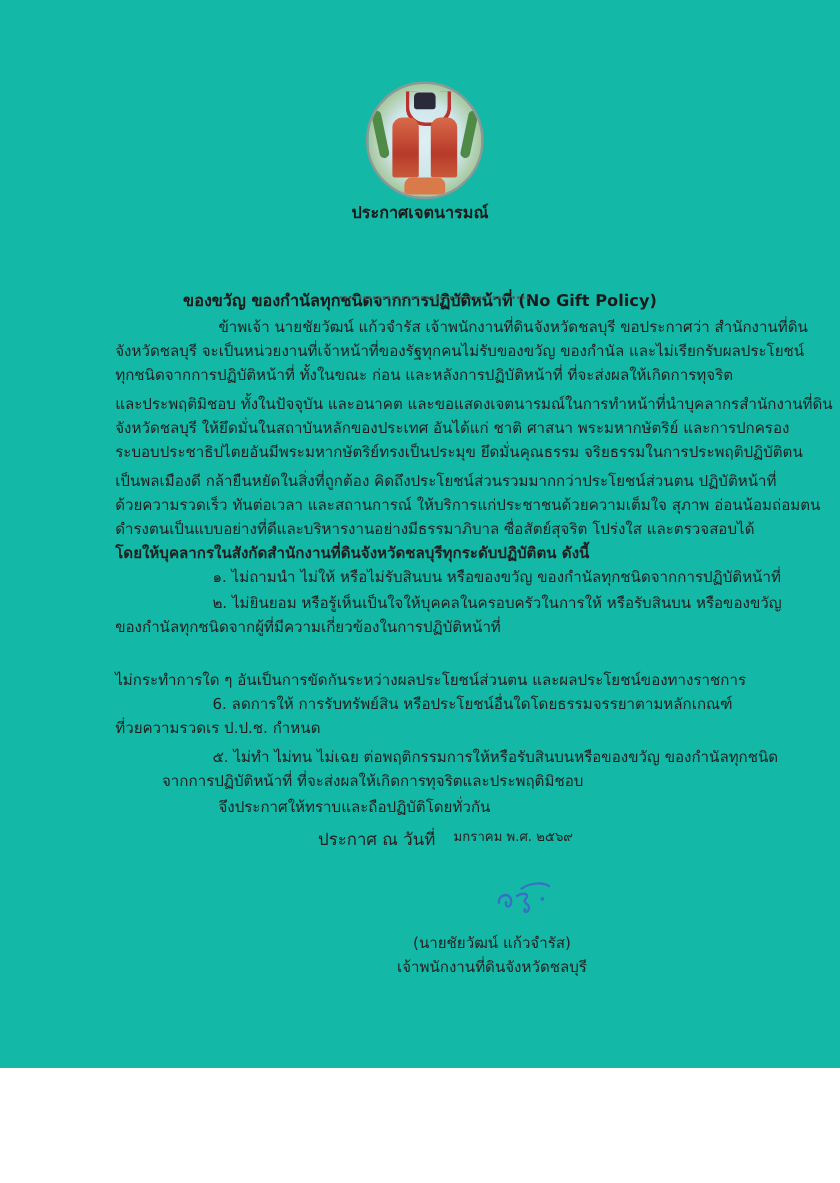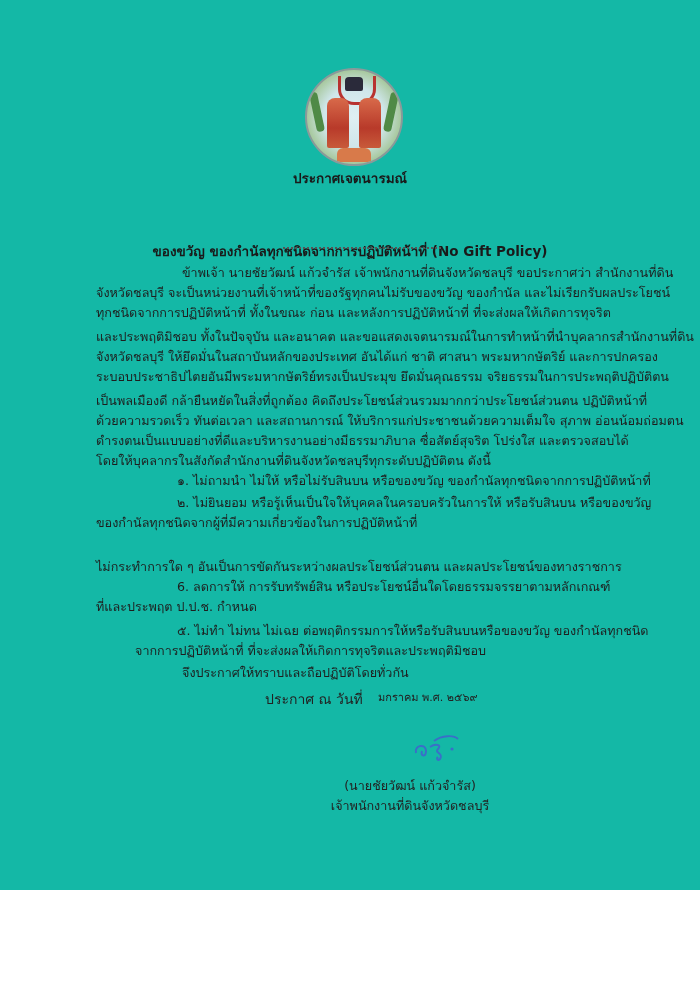--- a/index.html
+++ b/index.html
@@ -52,28 +52,28 @@
 
   <div class="line" style="left:182px; top:264px;">ข้าพเจ้า นายชัยวัฒน์ แก้วจำรัส เจ้าพนักงานที่ดินจังหวัดชลบุรี ขอประกาศว่า สำนักงานที่ดิน</div>
   <div class="line" style="left:96px; top:284px;">จังหวัดชลบุรี จะเป็นหน่วยงานที่เจ้าหน้าที่ของรัฐทุกคนไม่รับของขวัญ ของกำนัล และไม่เรียกรับผลประโยชน์</div>
   <div class="line" style="left:96px; top:304px;">ทุกชนิดจากการปฏิบัติหน้าที่ ทั้งในขณะ ก่อน และหลังการปฏิบัติหน้าที่ ที่จะส่งผลให้เกิดการทุจริต</div>
   <div class="line" style="left:96px; top:328px;">และประพฤติมิชอบ ทั้งในปัจจุบัน และอนาคต และขอแสดงเจตนารมณ์ในการทำหน้าที่นำบุคลากรสำนักงานที่ดิน</div>
   <div class="line" style="left:96px; top:348px;">จังหวัดชลบุรี ให้ยึดมั่นในสถาบันหลักของประเทศ อันได้แก่ ชาติ ศาสนา พระมหากษัตริย์ และการปกครอง</div>
   <div class="line" style="left:96px; top:368px;">ระบอบประชาธิปไตยอันมีพระมหากษัตริย์ทรงเป็นประมุข ยึดมั่นคุณธรรม จริยธรรมในการประพฤติปฏิบัติตน</div>
   <div class="line" style="left:96px; top:412px;">ด้วยความรวดเร็ว ทันต่อเวลา และสถานการณ์ ให้บริการแก่ประชาชนด้วยความเต็มใจ สุภาพ อ่อนน้อมถ่อมตน</div>
   <div class="line" style="left:96px; top:392px;">เป็นพลเมืองดี กล้ายืนหยัดในสิ่งที่ถูกต้อง คิดถึงประโยชน์ส่วนรวมมากกว่าประโยชน์ส่วนตน ปฏิบัติหน้าที่</div>
   <div class="line" style="left:96px; top:432px;">ดำรงตนเป็นแบบอย่างที่ดีและบริหารงานอย่างมีธรรมาภิบาล ซื่อสัตย์สุจริต โปร่งใส และตรวจสอบได้</div>
-  <div class="line" style="left:96px; top:452px;">โดยให้บุคลากรในสังกัดสำนักงานที่ดินจังหวัดชลบุรีทุกระดับปฏิบัติตน ดังนี้</div>
+  <div class="line" style="left:96px; top:452px;font-weight:bold;">โดยให้บุคลากรในสังกัดสำนักงานที่ดินจังหวัดชลบุรีทุกระดับปฏิบัติตน ดังนี้</div>
 
   <div class="line" style="left:177px; top:472px;">๑. ไม่ถามนำ ไม่ให้ หรือไม่รับสินบน หรือของขวัญ ของกำนัลทุกชนิดจากการปฏิบัติหน้าที่</div>
   <div class="line" style="left:177px; top:494px;">๒. ไม่ยินยอม หรือรู้เห็นเป็นใจให้บุคคลในครอบครัวในการให้ หรือรับสินบน หรือของขวัญ</div>
   <div class="line" style="left:96px; top:514px;">ของกำนัลทุกชนิดจากผู้ที่มีความเกี่ยวข้องในการปฏิบัติหน้าที่</div>
   <div class="line" style="left:96px; top:558px;">ไม่กระทำการใด ๆ อันเป็นการขัดกันระหว่างผลประโยชน์ส่วนตน และผลประโยชน์ของทางราชการ</div>
   <div class="line" style="left:177px; top:578px;">6. ลดการให้ การรับทรัพย์สิน หรือประโยชน์อื่นใดโดยธรรมจรรยาตามหลักเกณฑ์</div>
-  <div class="line" style="left:96px; top:598px;">ที่และประพฤต ป.ป.ช. กำหนด</div>
+  <div class="line" style="left:96px; top:598px;">ที่วยความรวดเร ป.ป.ช. กำหนด</div>
   <div class="line" style="left:177px; top:622px;">๕. ไม่ทำ ไม่ทน ไม่เฉย ต่อพฤติกรรมการให้หรือรับสินบนหรือของขวัญ ของกำนัลทุกชนิด</div>
   <div class="line" style="left:96px; top:642px;margin-left:39px;">จากการปฏิบัติหน้าที่ ที่จะส่งผลให้เกิดการทุจริตและประพฤติมิชอบ</div>
 
   <div class="line" style="left:182px; top:664px;">จึงประกาศให้ทราบและถือปฏิบัติโดยทั่วกัน</div>
 
   <div class="date-label">ประกาศ ณ วันที่</div>
   <div class="date-value">มกราคม  พ.ศ. ๒๕๖๙</div>
 
   <svg class="signature" viewBox="0 0 60 30">
     <path d="M4 20 C2 12, 14 10, 14 18 C14 24, 8 24, 10 18" fill="none" stroke="#3a6fc8" stroke-width="2"></path>

